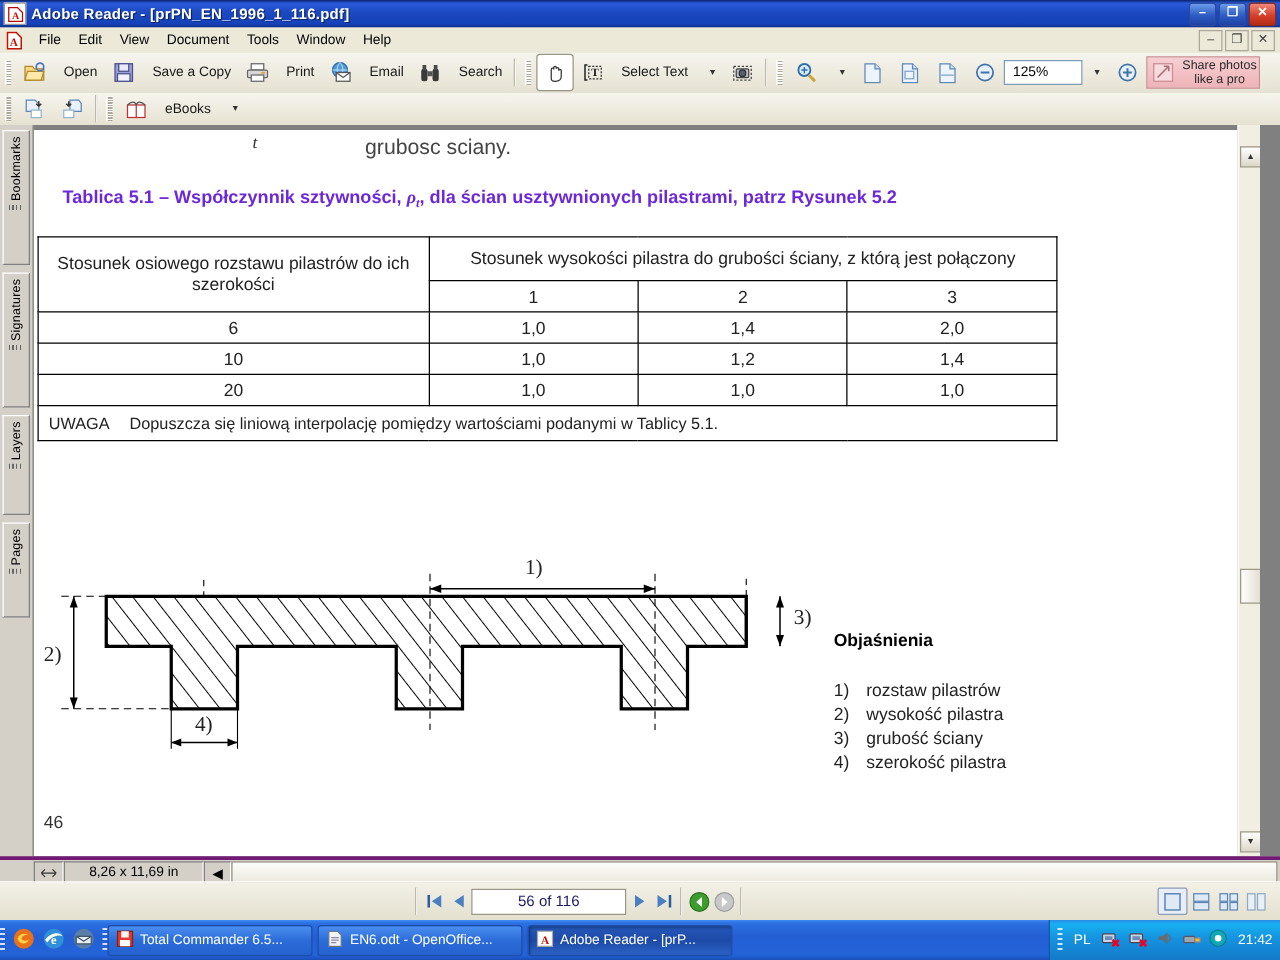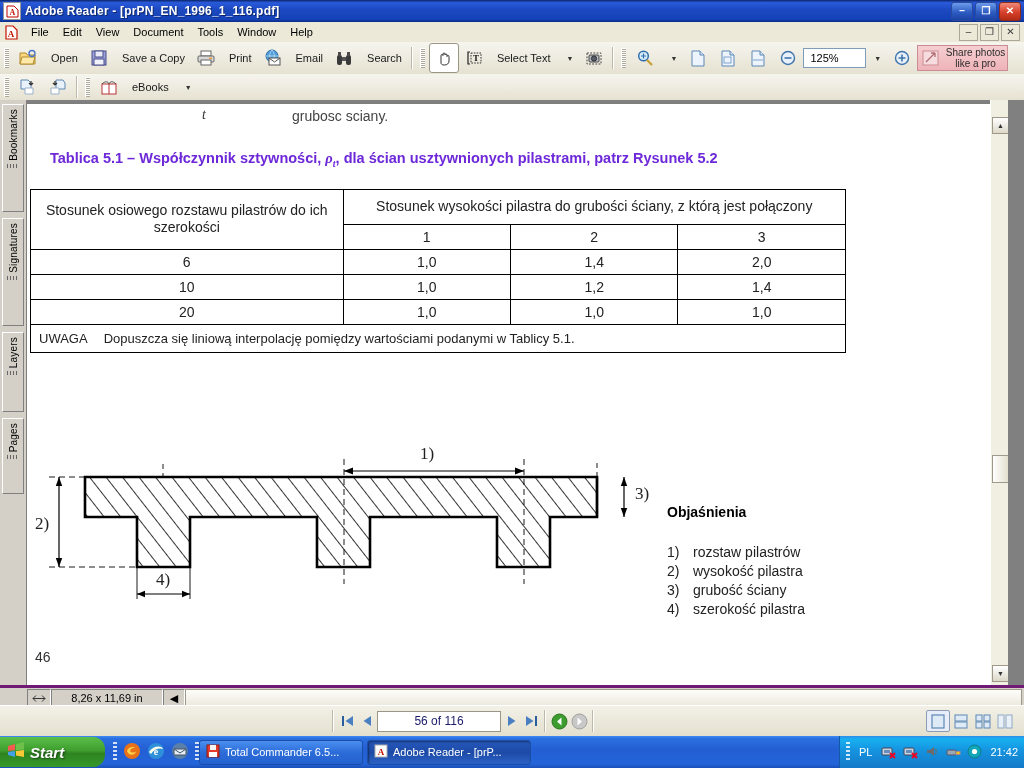--- a/index.html
+++ b/index.html
@@ -99,21 +99,21 @@
     position:absolute;left:27px;top:0;width:981px;height:585px;background:#808080;overflow:hidden;
   }
   .page{
     position:absolute;left:0;top:4px;width:963px;height:600px;background:#fff;
     box-shadow:2px 2px 3px rgba(0,0,0,.35);
   }
 
   
   .doc-line-t{position:absolute;left:175px;top:3px;font-family:"Liberation Serif",serif;
     font-style:italic;font-size:14px;color:#333;}
-  .doc-line-txt{position:absolute;left:265px;top:4px;font-size:14px;color:#444;}
+  .doc-line-txt{position:absolute;left:265px;top:4px;font-size:17px;color:#444;}
   .tbl-caption{position:absolute;left:23px;top:46px;font-size:14.5px;font-weight:bold;color:#6d28d9;white-space:nowrap;}
   .tbl-caption .rho{font-family:"Liberation Serif",serif;font-style:italic;}
   .tbl-caption .sub{font-size:10px;vertical-align:sub;font-style:italic;font-family:"Liberation Serif",serif;}
 
   table.t51{
     position:absolute;left:3px;top:85px;width:816px;border-collapse:collapse;
     font-size:14px;color:#222;background:#fff;
   }
   table.t51 td{border:1.5px solid #000;text-align:center;padding:4px 5px;}
   table.t51 td.hd{padding:8px 14px;line-height:1.25;}
@@ -668,31 +668,20 @@
     <div class="viewbtn">
       <svg width="16" height="15" viewBox="0 0 16 15">
           <rect x="1" y="1" width="6" height="13" fill="#e9f0f8" stroke="#8fa9c5"></rect>
           <rect x="9" y="1" width="6" height="13" fill="#e9f0f8" stroke="#8fa9c5"></rect>
         </svg>
     </div>
     <div style="width:8px"></div>
   </div>
 
   <div class="taskbar">
-    <div class="start">
-      <span>
-        <svg width="18" height="17" viewBox="0 0 18 17">
-            <path d="M1 4l7-2v6l-7 1z" fill="#f45b4e"></path>
-            <path d="M9 2l8-2v7.5L9 8z" fill="#6fc04a"></path>
-            <path d="M1 10l7-1v6l-7-2z" fill="#44a0e8"></path>
-            <path d="M9 9l8-1v7l-8-1.6z" fill="#f7c737"></path>
-          </svg>
-      </span>
-      <span>Start</span>
-    </div>
     <div class="tb-grip"></div>
     <div class="qlaunch">
       <span>
         <svg width="18" height="18" viewBox="0 0 18 18">
             <circle cx="9" cy="9" r="8" fill="#e8711a"></circle>
             <path d="M4 9c1-4 6-5 9-3-2-.5-5 0-6 3 1.5 2 4 2 6 .5-1 4-7 5-9-.5z" fill="#ffd04a"></path>
           </svg>
       </span>
       <span>
         <svg width="18" height="18" viewBox="0 0 18 18">
@@ -715,20 +704,29 @@
       <span>
         <svg width="14" height="14" viewBox="0 0 14 14">
             <rect x="1" y="1" width="12" height="12" fill="#e43a2c" stroke="#8b1e14"></rect>
             <rect x="4" y="1" width="6" height="5" fill="#f6f6f6"></rect>
             <rect x="3" y="8" width="8" height="5" fill="#fff"></rect>
           </svg>
       </span>
       <span>Total Commander 6.5...</span>
     </div>
 
+    <div class="taskbtn">
+      <span>
+        <svg width="14" height="14" viewBox="0 0 14 14">
+            <path d="M2 1h7l3 3v9H2z" fill="#f2f2f2" stroke="#6a7a8a"></path>
+            <path d="M4 6h6M4 8h6M4 10h4" stroke="#88a" stroke-width="1"></path>
+          </svg>
+      </span>
+      <span>EN6.odt - OpenOffice...</span>
+    </div>
 
     <div class="taskbtn active">
       <span>
         <svg width="14" height="14" viewBox="0 0 14 14">
             <rect x="1" y="1" width="12" height="12" fill="#fff" stroke="#aaa"></rect>
             <text x="7" y="11" font-size="9" font-weight="bold" fill="#c41200" text-anchor="middle" font-family="Liberation Serif, serif">A</text>
           </svg>
       </span>
       <span>Adobe Reader - [prP...</span>
     </div>

